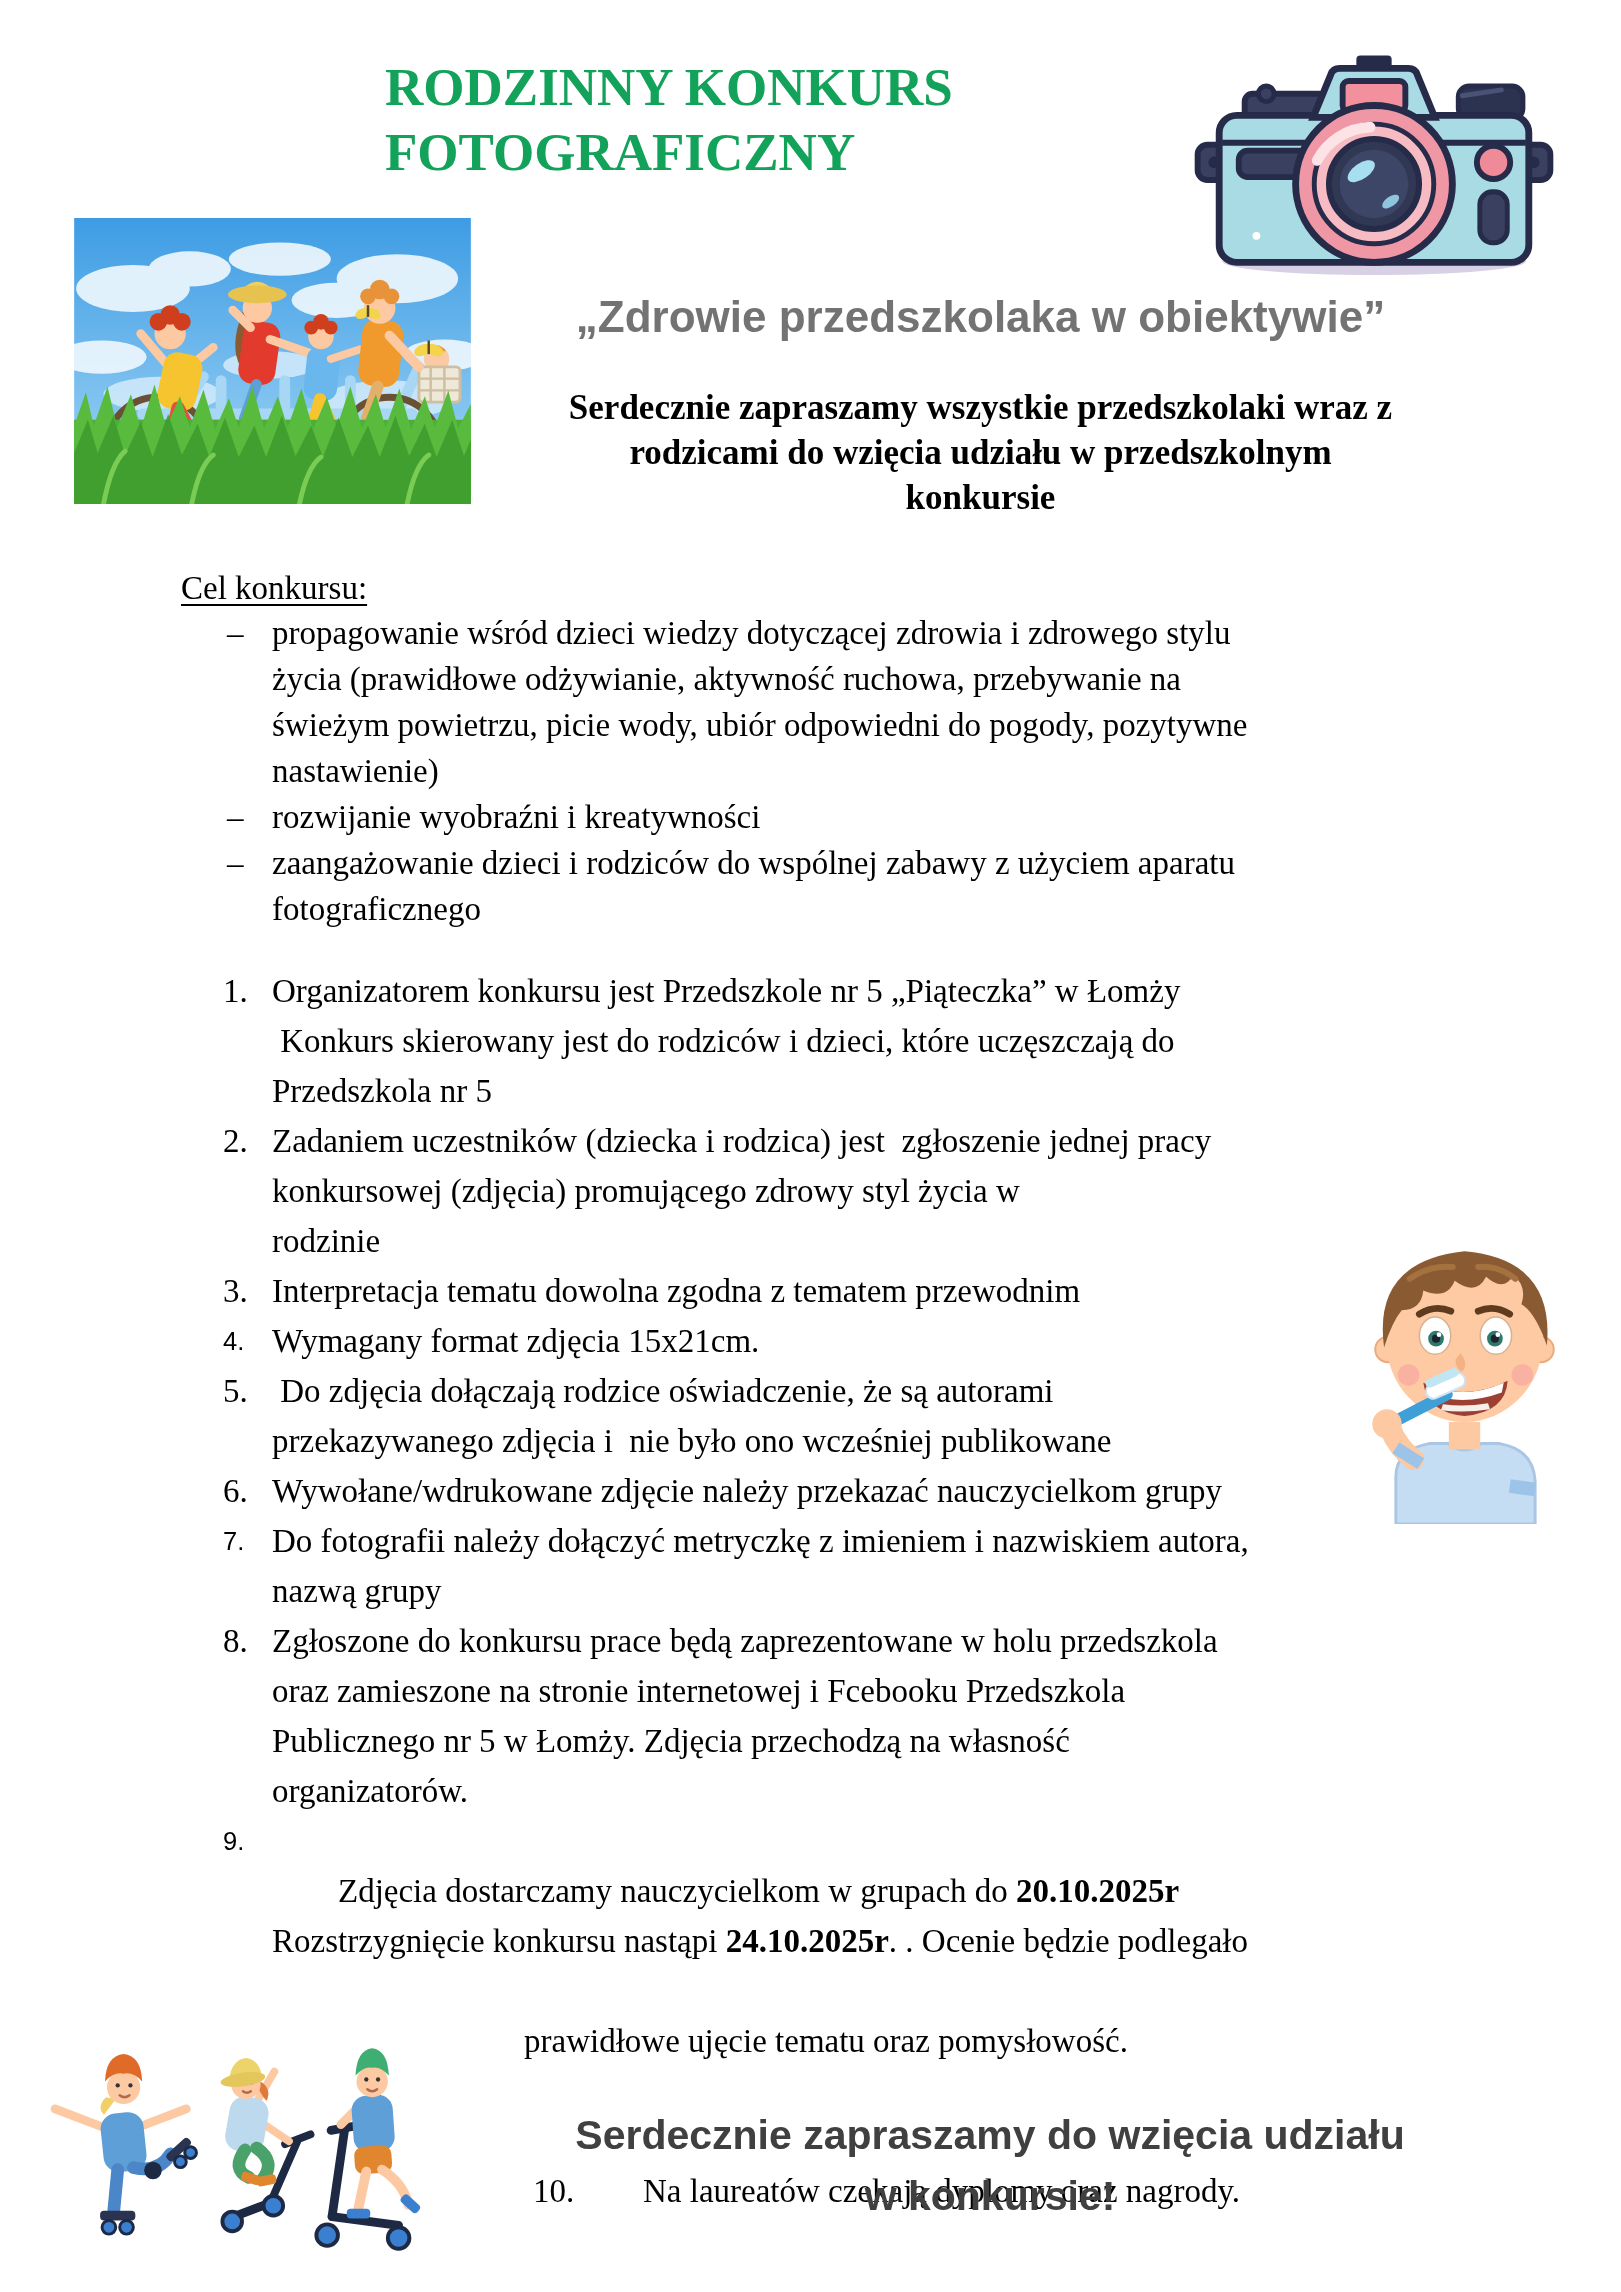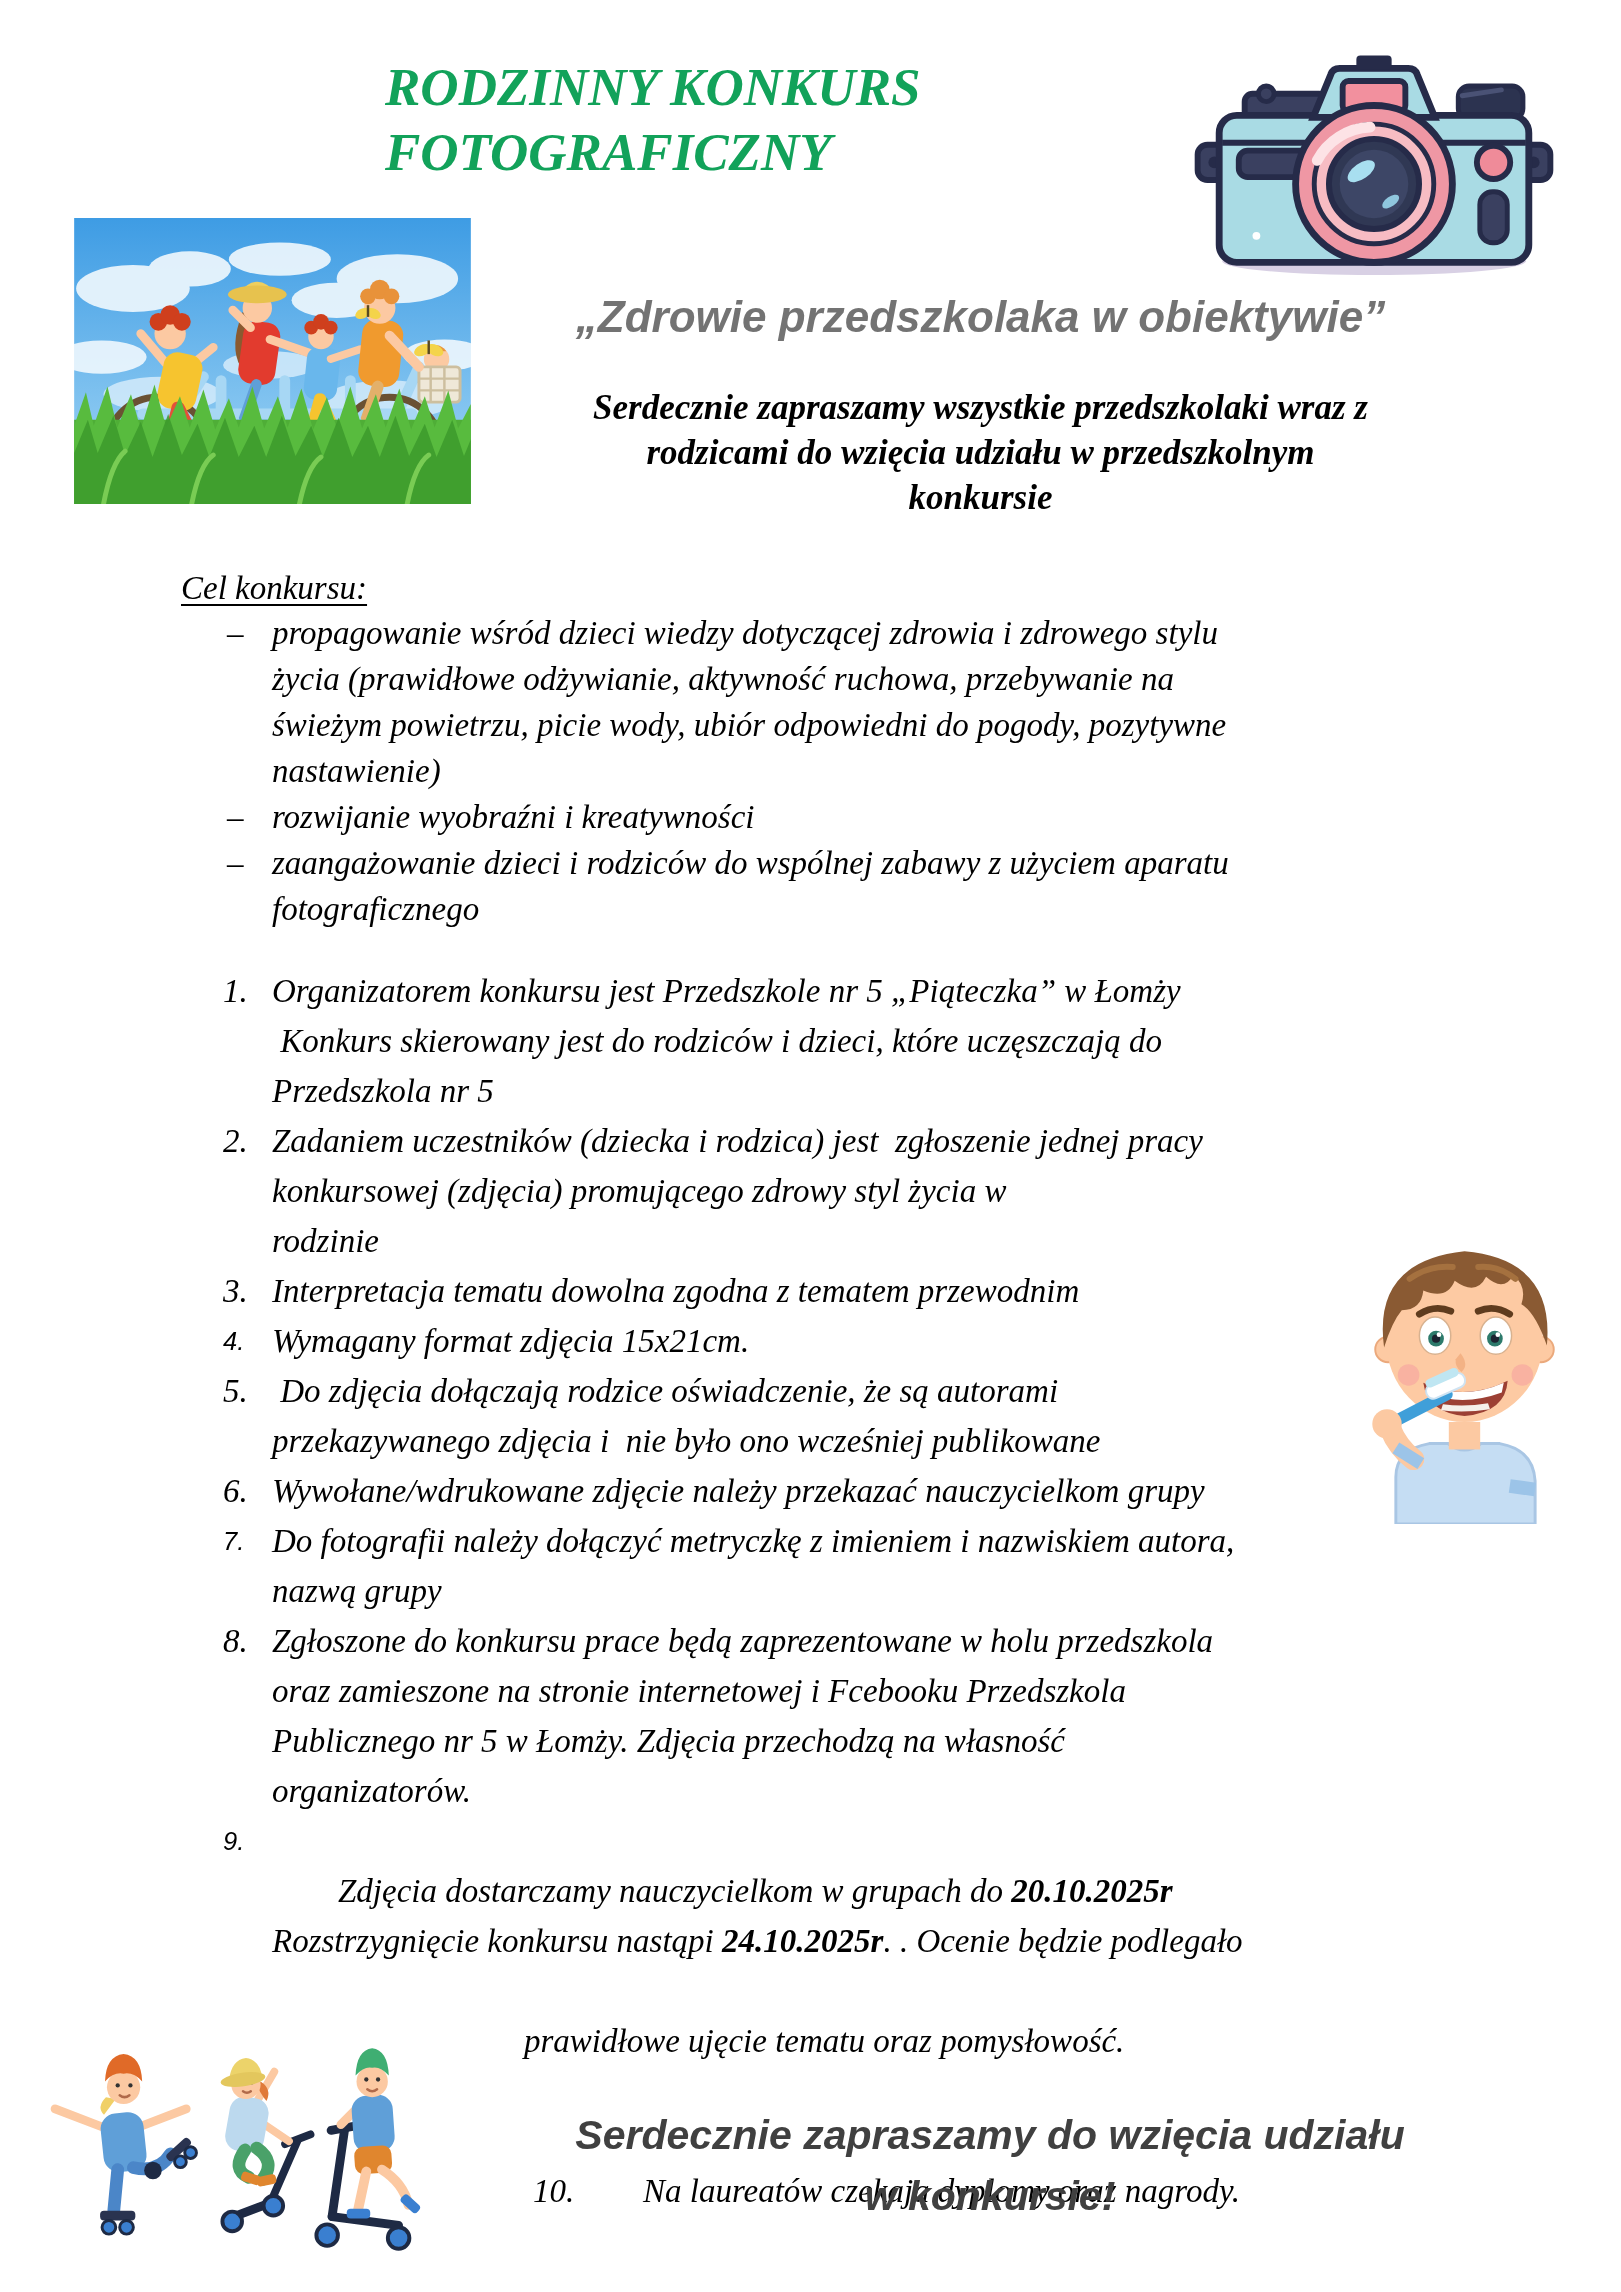--- a/index.html
+++ b/index.html
@@ -4,21 +4,20 @@
 <style>
   html,body{margin:0;padding:0;background:#e8e8e8;}
   .page{
     position:relative;
     width:1621px;height:2293px;
     background:#ffffff;
     font-family:"Liberation Serif",serif;
     color:#000;
     overflow:hidden;
     margin:0 auto;
-    font-style:italic;
   }
   
   .title{
     position:absolute;left:385px;top:55px;
     font-weight:bold;font-size:53px;line-height:65px;
     white-space:nowrap;letter-spacing:0px;
   }
   .title .t2{}
   
   .camera-svg{position:absolute;left:1168px;top:35px;}

